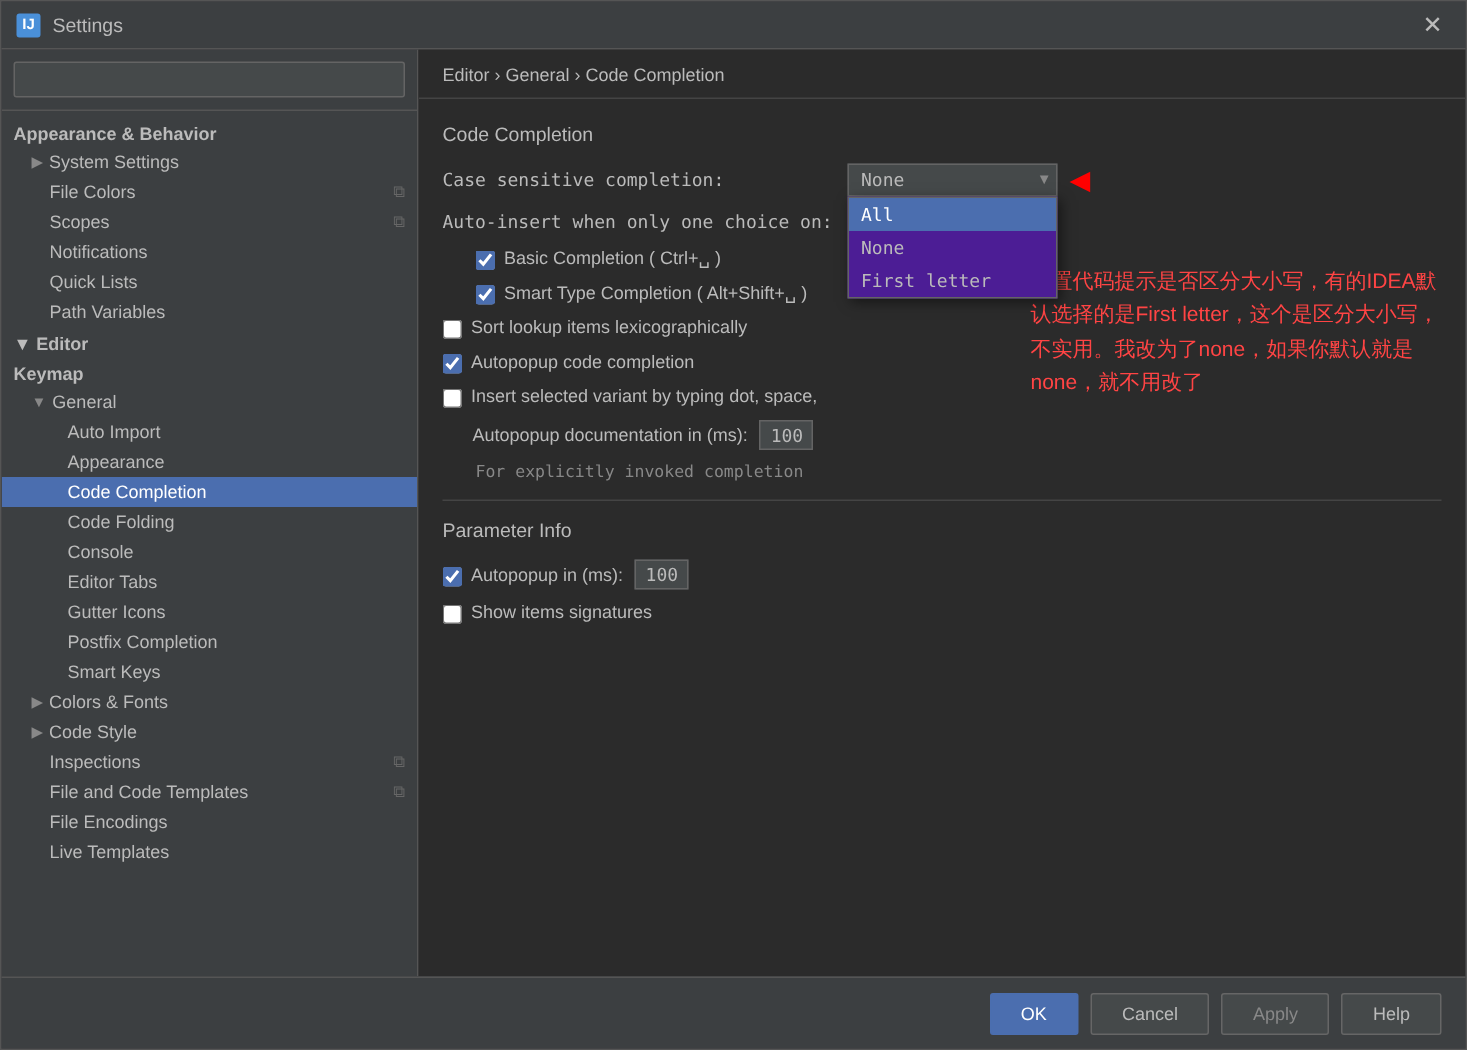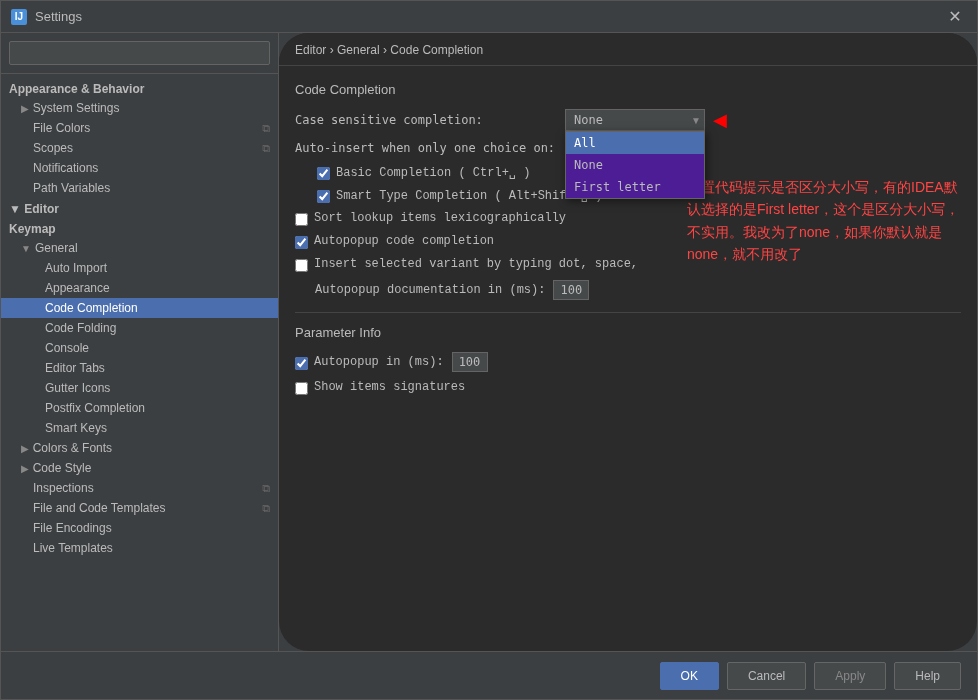--- a/index.html
+++ b/index.html
@@ -140,21 +140,20 @@
     .indent-2 { padding-left: 32px; }
     .indent-3 { padding-left: 44px; }
 
     
     .right-panel {
       flex: 1;
       display: flex;
       flex-direction: column;
       background: #2b2b2b;
       overflow: hidden;
-      border-radius: 30px;
     }
 
     .breadcrumb {
       padding: 10px 16px 8px;
       color: #888;
       font-size: 12px;
       border-bottom: 1px solid #444;
       background: #2b2b2b;
     }
 
@@ -250,21 +249,21 @@
       padding-left: 0;
     }
 
     .checkbox-row input[type="checkbox"] {
       margin-right: 6px;
       margin-top: 2px;
       accent-color: #4b6eaf;
     }
 
     .checkbox-label {
-      font-family: Liberation Mono, monospace;
+      font-family: Liberation Sans, sans-serif;
       font-size: 12px;
       color: #bbbbbb;
     }
 
     .sub-note {
       font-family: monospace;
       font-size: 11px;
       color: #888;
       margin-left: 22px;
       margin-bottom: 8px;
@@ -362,20 +361,21 @@
         <div class="tree-item indent-1">
           <span class="arrow">▶</span> System Settings
         </div>
         <div class="tree-item indent-2">
           File Colors <span class="copy-icon">⧉</span>
         </div>
         <div class="tree-item indent-2">
           Scopes <span class="copy-icon">⧉</span>
         </div>
         <div class="tree-item indent-2">Notifications</div>
+        <div class="tree-item indent-2">Quick Lists</div>
         <div class="tree-item indent-2">Path Variables</div>
 
         <div class="tree-group-label">▼ Editor</div>
 
         <div class="tree-group-label">Keymap</div>
         <div class="tree-item indent-1">
           <span class="arrow">▼</span> General
         </div>
         <div class="tree-item indent-3">Auto Import</div>
         <div class="tree-item indent-3">Appearance</div>
@@ -458,20 +458,21 @@
 
         <div class="checkbox-row">
           <input type="checkbox" style="">
           <span class="checkbox-label">Insert selected variant by typing dot, space,</span>
         </div>
 
         <div class="checkbox-row" style="align-items: center;">
           <span class="checkbox-label" style="margin-left:20px;">Autopopup documentation in (ms):</span>
           <input type="text" class="inline-input" value="1000" style="margin-left: 8px;">
         </div>
+        <div class="sub-note">For explicitly invoked completion</div>
 
         <div class="section-divider"></div>
 
         <div class="section-title">Parameter Info</div>
 
         <div class="checkbox-row" style="align-items: center;">
           <input type="checkbox" checked="" style="">
           <span class="checkbox-label">Autopopup in (ms):</span>
           <input type="text" class="inline-input" value="1000" style="">
         </div>

